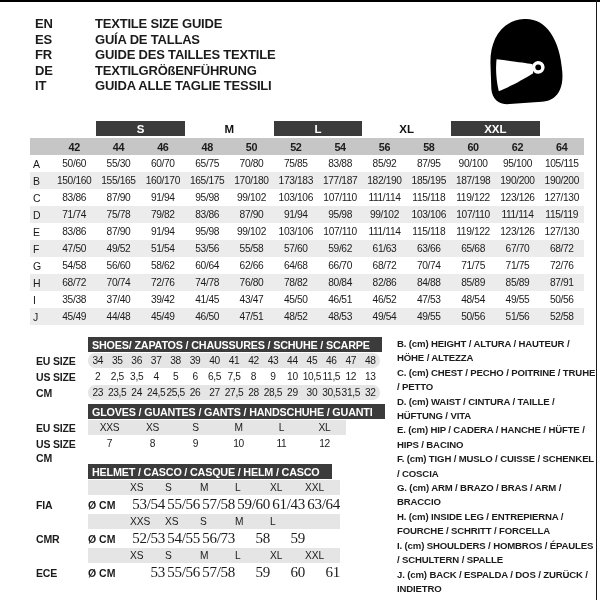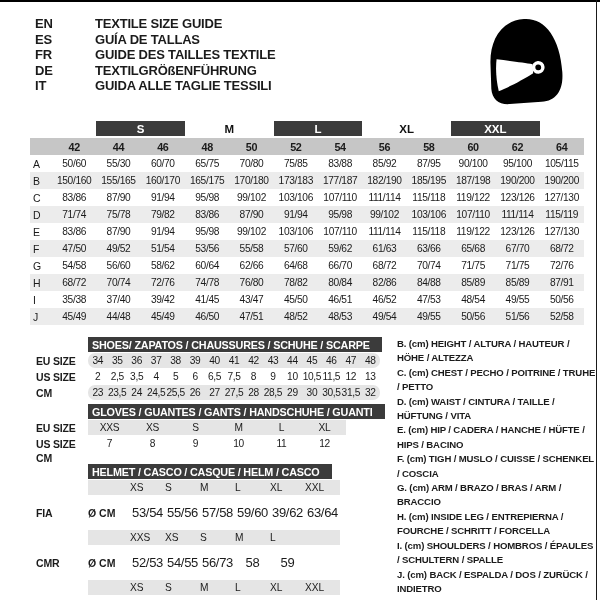--- a/index.html
+++ b/index.html
@@ -40,23 +40,23 @@
   .tcells{display:flex;height:15px;align-items:center;}
   .tcells.gray{background:#e5e5e5;}
   .tcell{flex:1;text-align:center;font-size:10.2px;letter-spacing:-0.35px;white-space:nowrap;}
   .tbar{background:#3b3b3b;color:#fff;font-weight:bold;font-size:10.8px;height:15px;
         display:flex;align-items:center;padding:0 12px 0 4px;width:fit-content;
         letter-spacing:-0.2px;white-space:nowrap;}
   .shoes-cells{width:292px;border-radius:7px;}
   .gloves-cells{width:258px;}
   .helmet-cells{width:252px;}
   .hunit{width:42px;font-weight:bold;font-size:10.5px;white-space:nowrap;}
-  .hcell{width:35px;text-align:center;font-size:13px;letter-spacing:-0.3px;white-space:nowrap;}
+  .hcell{width:35px;text-align:right;font-size:15px;letter-spacing:-0.3px;white-space:nowrap;font-family:Liberation Serif, serif;}
   .hsize{width:35px;font-size:10.2px;white-space:nowrap;}
-  .hval-row .tcells{height:33px;}
+  .hval-row .tcells{height:17px;}
 
   
   .legend{left:397px;top:337px;width:200px;}
   .legend-item{font-weight:bold;font-size:9.6px;line-height:14.4px;letter-spacing:-0.15px;}
 </style>
 </head>
 <body>
 
 <div class="page">
   <div class="topline"></div>
@@ -385,21 +385,21 @@
         </div>
       </div>
       <div class="trow hval-row">
         <div class="tlabel">FIA</div>
         <div class="tcells helmet-cells">
           <div class="hunit">Ø CM</div>
           <div class="hcell">53/54</div>
           <div class="hcell">55/56</div>
           <div class="hcell">57/58</div>
           <div class="hcell">59/60</div>
-          <div class="hcell">39/62</div>
+          <div class="hcell">61/43</div>
           <div class="hcell">63/64</div>
         </div>
       </div>
       <div class="trow">
         <div class="tlabel"></div>
         <div class="tcells helmet-cells gray">
           <div class="hunit"></div>
           <div class="hsize">XXS</div>
           <div class="hsize">XS</div>
           <div class="hsize">S</div>

